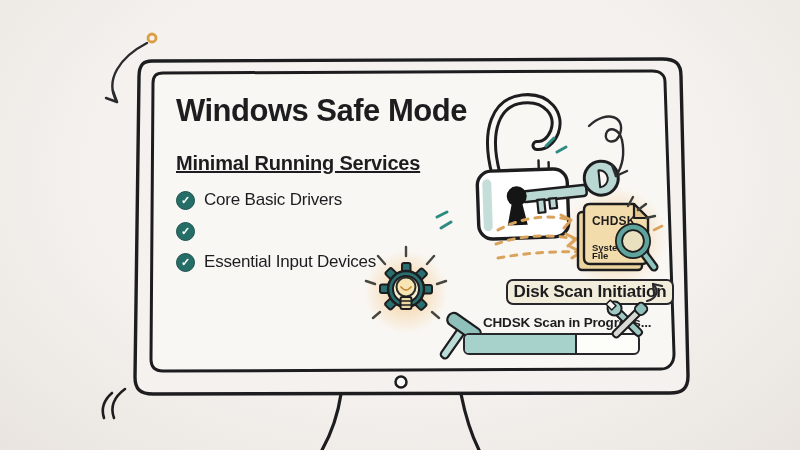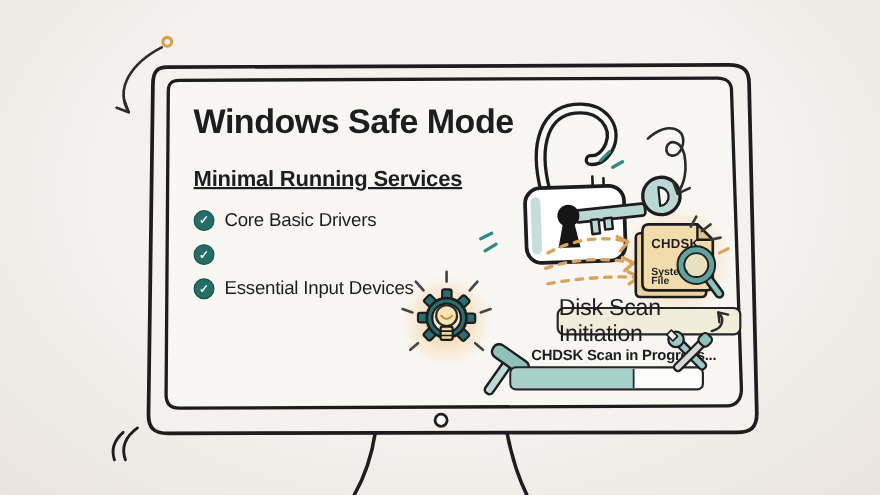--- a/index.html
+++ b/index.html
@@ -21,21 +21,21 @@
   .check{width:19px;height:19px;border-radius:50%;background:#256e68;border:1.5px solid #1b514b;
          color:#fff;font-size:11px;font-weight:700;display:flex;align-items:center;justify-content:center;
          box-sizing:border-box;}
   .item-label{font-size:17px;font-weight:500;letter-spacing:-0.2px;}
   .doc-title{left:592px;top:214px;font-size:12px;font-weight:700;letter-spacing:0.2px;text-align:center;}
   .doc-l2{left:592px;top:230px;font-size:9.5px;font-weight:600;margin-top:20px;}
   .doc-l3{left:592px;top:242px;font-size:9.5px;font-weight:600;}
   .scan-btn{left:466px;top:279px;width:168px;height:26px;background:#f2ecda;
             border:2.5px solid #27272b;border-radius:7px;box-sizing:border-box;
             display:flex;align-items:center;justify-content:center;
-            font-size:21px;font-weight:400;letter-spacing:-0.2px;cursor:pointer;margin-left:40px;}
+            font-size:17px;font-weight:700;letter-spacing:-0.2px;cursor:pointer;margin-left:40px;}
   .prog-label{left:483px;top:315px;font-size:13.5px;font-weight:700;letter-spacing:-0.2px;}
   .prog-wrap{left:463px;top:333px;width:177px;height:22px;background:#fdfdfa;
              border:2.5px solid #27272b;border-radius:6px;box-sizing:border-box;overflow:hidden;}
   .prog-fill{height:100%;background:#a7d2cc;border-right:2.5px solid #27272b;
              border-radius:3px 0 0 3px;box-sizing:border-box;}
 </style>
 </head>
 <body>
 
 <div class="stage">

